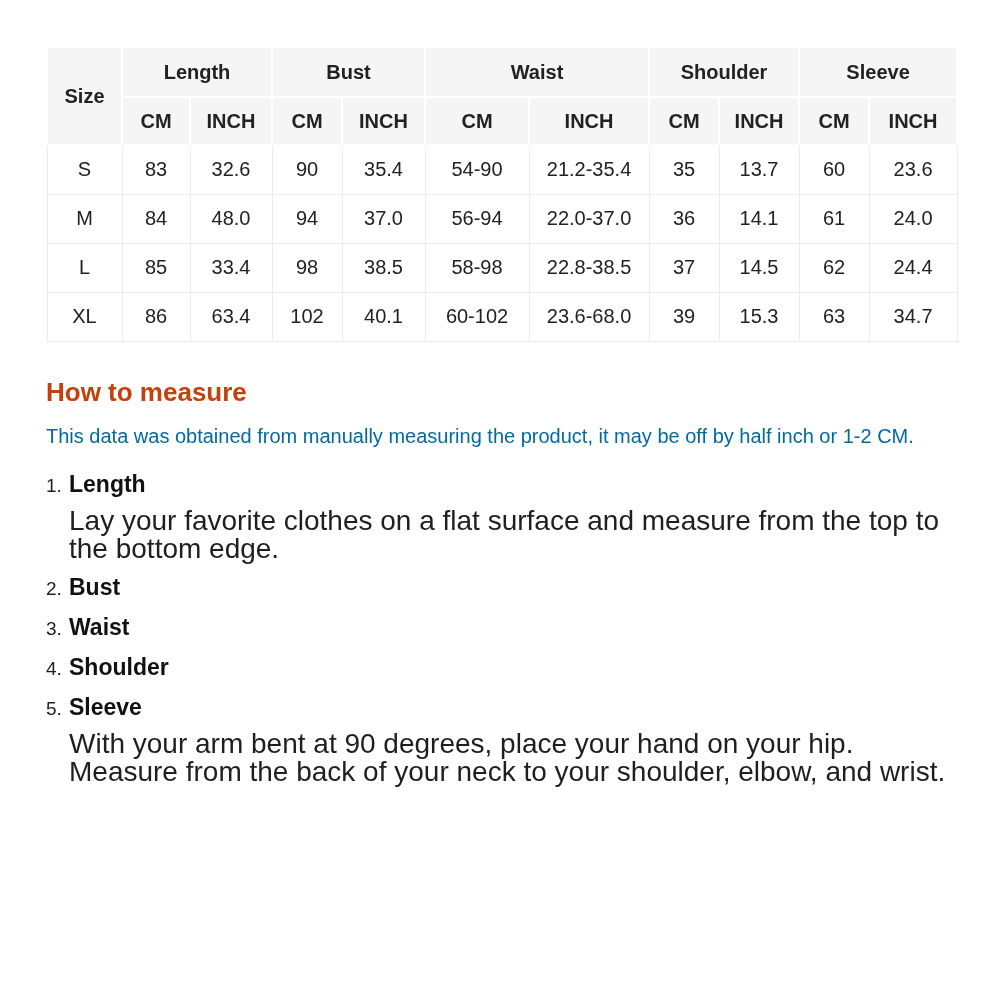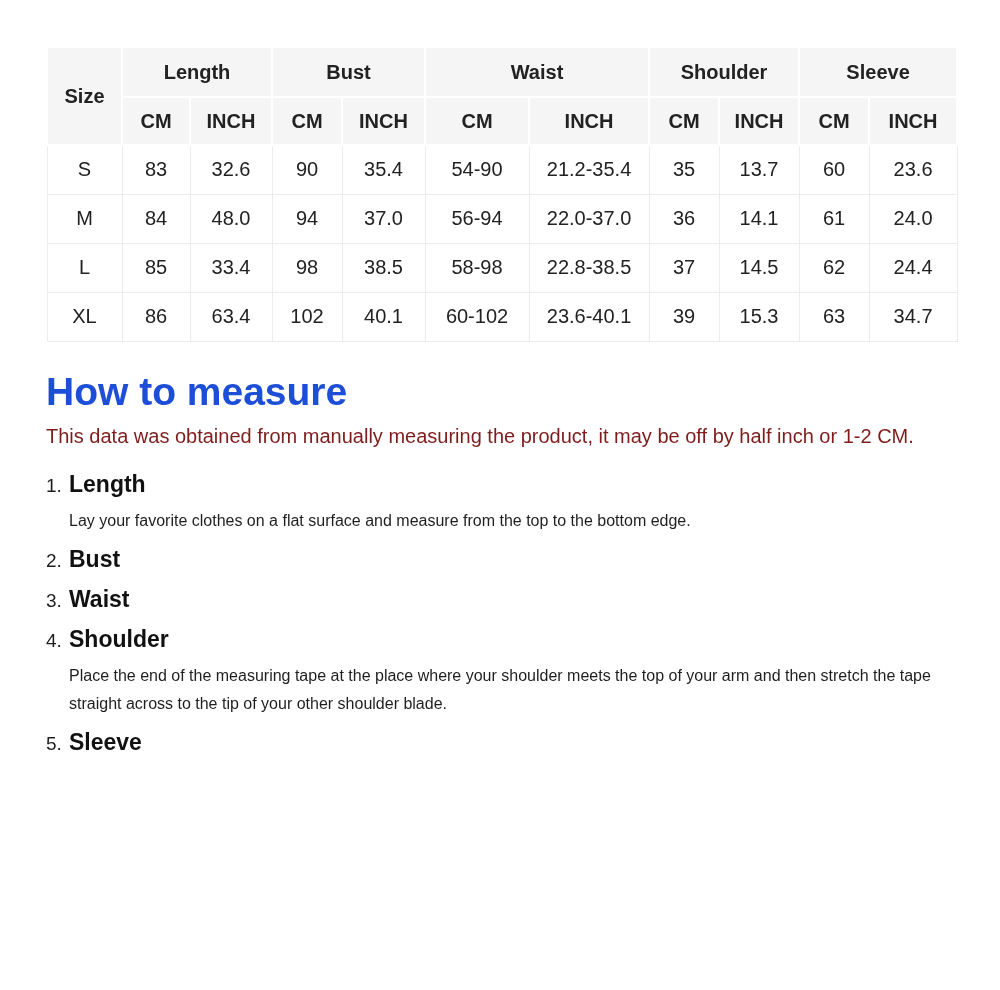--- a/index.html
+++ b/index.html
@@ -35,31 +35,31 @@
     text-align: center;
     font-size: 20px;
     color: #222222;
     padding: 0;
     background: #ffffff;
   }
 
   
   .howto-title {
     margin-top: 33px;
-    font-size: 39px;
+    font-size: 26px;
     line-height: 34px;
     font-weight: 700;
-    color: #1d4ed8;
+    color: #c2410c;
   }
   .howto-intro {
     margin-top: 13px;
     font-size: 20px;
     line-height: 28px;
     max-width: 910px;
-    color: #7f1d1d;
+    color: #0369a1;
   }
   ol.steps {
     list-style: none;
     margin-top: 20px;
   }
   ol.steps li { margin-bottom: 10px; }
   .step-head {
     display: flex;
     align-items: baseline;
     line-height: 28px;
@@ -70,21 +70,21 @@
     font-size: 19px;
     color: #1f1f1f;
   }
   .step-term {
     font-size: 23px;
     font-weight: 700;
     color: #111111;
   }
   .step-desc {
     margin-left: 23px;
-    font-size: 16px;
+    font-size: 28px;
     line-height: 28px;
     max-width: 890px;
     color: #1f1f1f;
   }
 </style>
 </head>
 <body>
 
 <div class="page">
 
@@ -164,21 +164,21 @@
         <td>62</td>
         <td>24.4</td>
       </tr>
       <tr>
         <td>XL</td>
         <td>86</td>
         <td>63.4</td>
         <td>102</td>
         <td>40.1</td>
         <td>60-102</td>
-        <td>23.6-40.1</td>
+        <td>23.6-68.0</td>
         <td>39</td>
         <td>15.3</td>
         <td>63</td>
         <td>34.7</td>
       </tr>
     </tbody>
   </table>
 
   <h2 class="howto-title">How to measure</h2>
 
@@ -202,23 +202,23 @@
       <div class="step-head">
         <span class="step-num">3.</span>
         <span class="step-term">Waist</span>
       </div>
     </li>
     <li>
       <div class="step-head">
         <span class="step-num">4.</span>
         <span class="step-term">Shoulder</span>
       </div>
-      <div class="step-desc">Place the end of the measuring tape at the place where your shoulder meets the top of your arm and then stretch the tape straight across to the tip of your other shoulder blade.</div>
     </li>
     <li>
       <div class="step-head">
         <span class="step-num">5.</span>
         <span class="step-term">Sleeve</span>
       </div>
+      <div class="step-desc">With your arm bent at 90 degrees, place your hand on your hip. Measure from the back of your neck to your shoulder, elbow, and wrist.</div>
     </li>
   </ol>
 
 </div>
 
 </body></html>

